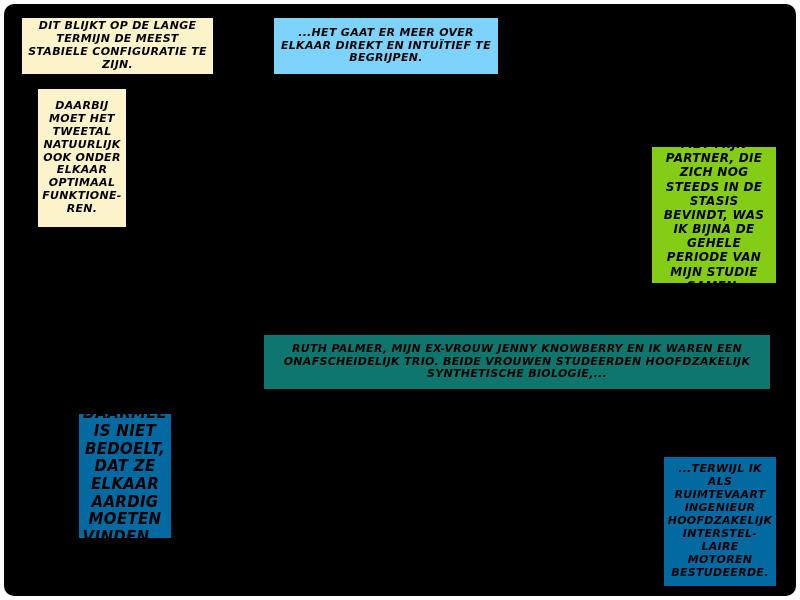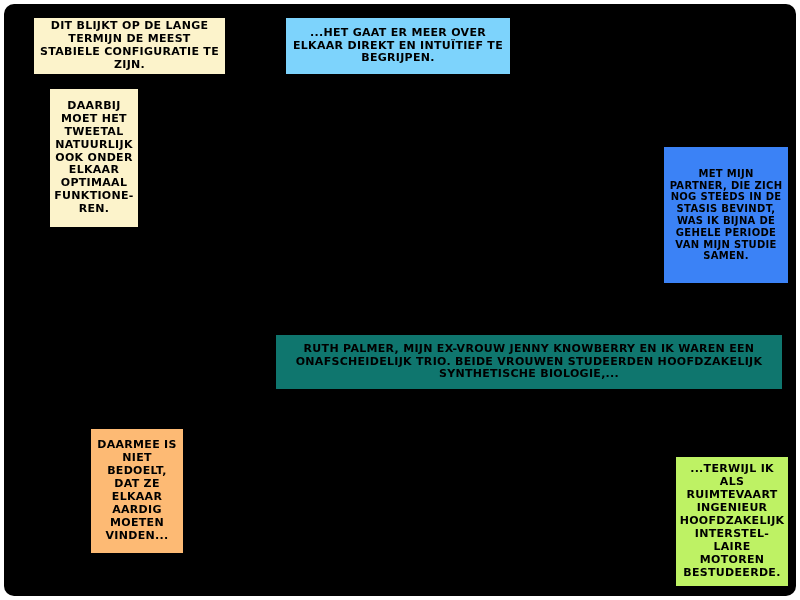--- a/index.html
+++ b/index.html
@@ -24,39 +24,39 @@
     background: #000000;
     border-radius: 10px;
   }
   .caption-box {
     position: absolute;
     background: #fcf3cb;
     border: 2px solid #000000;
     box-sizing: border-box;
     color: #000000;
     font-family: "DejaVu Sans", sans-serif;
+    font-style: italic;
     font-weight: bold;
     text-transform: uppercase;
     text-align: center;
     letter-spacing: 0.3px;
     display: flex;
     align-items: center;
     justify-content: center;
     padding: 4px 5px;
     line-height: 1.18;
-    margin-left: 12px;
   }
 </style>
 </head>
 <body>
 
 <div id="page">
   <div id="comic-panel"></div>
   <div id="captions-layer">
       <div class="caption-box" style="left: 20px; top: 16px; width: 195px; height: 60px; font-size: 11px; background: rgb(252, 243, 203); border-color: rgb(0, 0, 0);">DIT BLIJKT OP DE LANGE TERMIJN DE MEEST STABIELE CONFIGURATIE TE ZIJN.</div>
       <div class="caption-box" style="left: 272px; top: 16px; width: 228px; height: 60px; font-size: 11px; background: #7dd3fc; border-color: rgb(0, 0, 0);">...HET GAAT ER MEER OVER ELKAAR DIREKT EN INTUÏTIEF TE BEGRIJPEN.</div>
       <div class="caption-box" style="left: 36px; top: 87px; width: 92px; height: 142px; font-size: 11px; background: rgb(252, 243, 203); border-color: rgb(0, 0, 0);">DAARBIJ MOET HET TWEETAL NATUURLIJK OOK ONDER ELKAAR OPTIMAAL FUNKTIONE-REN.</div>
-      <div class="caption-box" style="left: 650px; top: 145px; width: 128px; height: 140px; font-size: 10px; background: #3b82f6; border-color: rgb(0, 0, 0);">MET MIJN PARTNER, DIE ZICH NOG STEEDS IN DE STASIS BEVINDT, WAS IK BIJNA DE GEHELE PERIODE VAN MIJN STUDIE SAMEN.</div>
+      <div class="caption-box" style="left: 650px; top: 145px; width: 128px; height: 140px; font-size: 12px; background: #84cc16; border-color: rgb(0, 0, 0);">MET MIJN PARTNER, DIE ZICH NOG STEEDS IN DE STASIS BEVINDT, WAS IK BIJNA DE GEHELE PERIODE VAN MIJN STUDIE SAMEN.</div>
       <div class="caption-box" style="left: 262px; top: 333px; width: 510px; height: 58px; font-size: 11px; background: #0f766e; border-color: rgb(0, 0, 0);">RUTH PALMER, MIJN EX-VROUW JENNY KNOWBERRY EN IK WAREN EEN ONAFSCHEIDELIJK TRIO. BEIDE VROUWEN STUDEERDEN HOOFDZAKELIJK SYNTHETISCHE BIOLOGIE,...</div>
-      <div class="caption-box" style="left: 77px; top: 427px; width: 96px; height: 128px; font-size: 11px; background: #fdba74; border-color: rgb(0, 0, 0);">DAARMEE IS NIET BEDOELT, DAT ZE ELKAAR AARDIG MOETEN VINDEN...</div>
-      <div class="caption-box" style="left: 662px; top: 455px; width: 116px; height: 133px; font-size: 11px; background: #bef264; border-color: rgb(0, 0, 0);">...TERWIJL IK ALS RUIMTEVAART INGENIEUR HOOFDZAKELIJK INTERSTEL-LAIRE MOTOREN BESTUDEERDE.</div>
+      <div class="caption-box" style="left: 77px; top: 412px; width: 96px; height: 128px; font-size: 15px; background: #0369a1; border-color: rgb(0, 0, 0);">DAARMEE IS NIET BEDOELT, DAT ZE ELKAAR AARDIG MOETEN VINDEN...</div>
+      <div class="caption-box" style="left: 662px; top: 455px; width: 116px; height: 133px; font-size: 11px; background: #0369a1; border-color: rgb(0, 0, 0);">...TERWIJL IK ALS RUIMTEVAART INGENIEUR HOOFDZAKELIJK INTERSTEL-LAIRE MOTOREN BESTUDEERDE.</div>
     </div>
 </div>
 
 </body></html>

